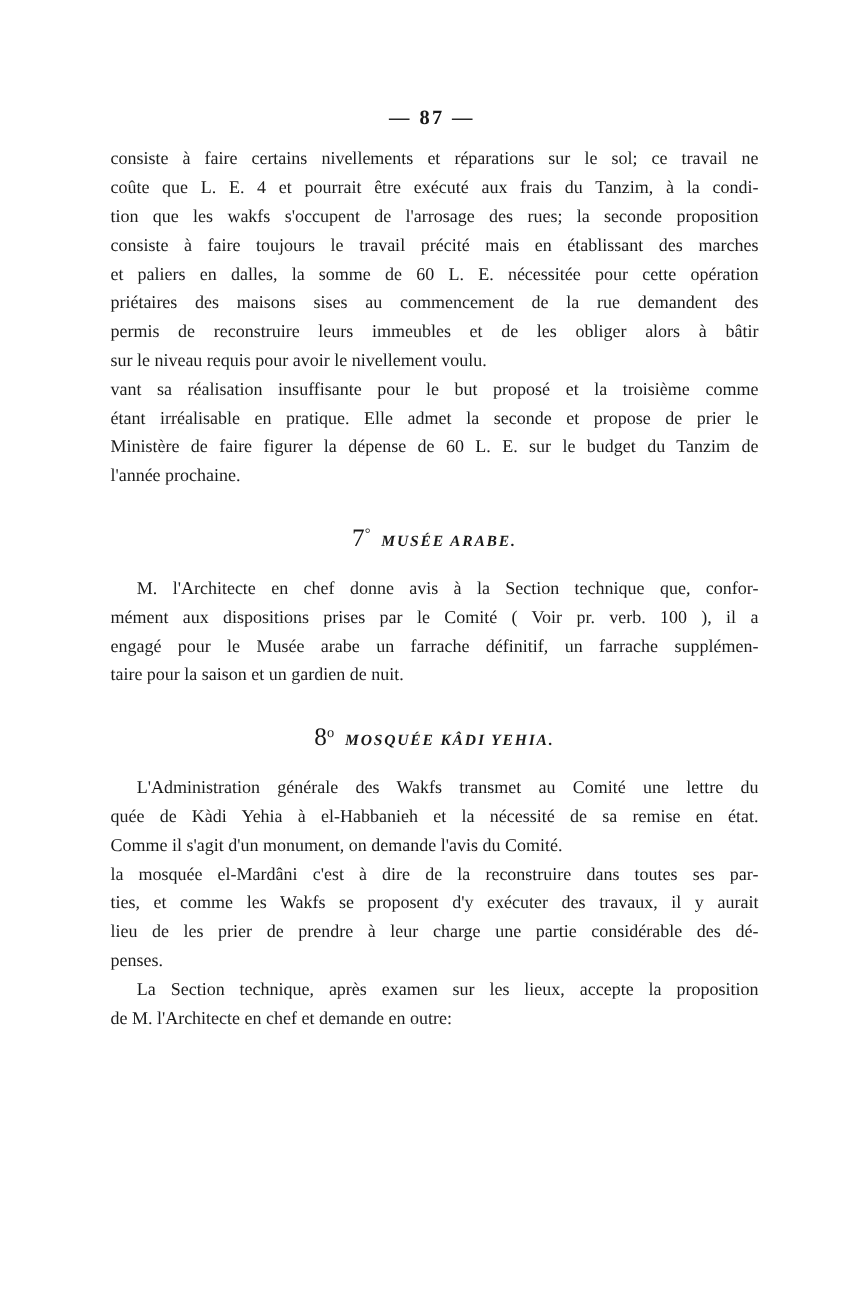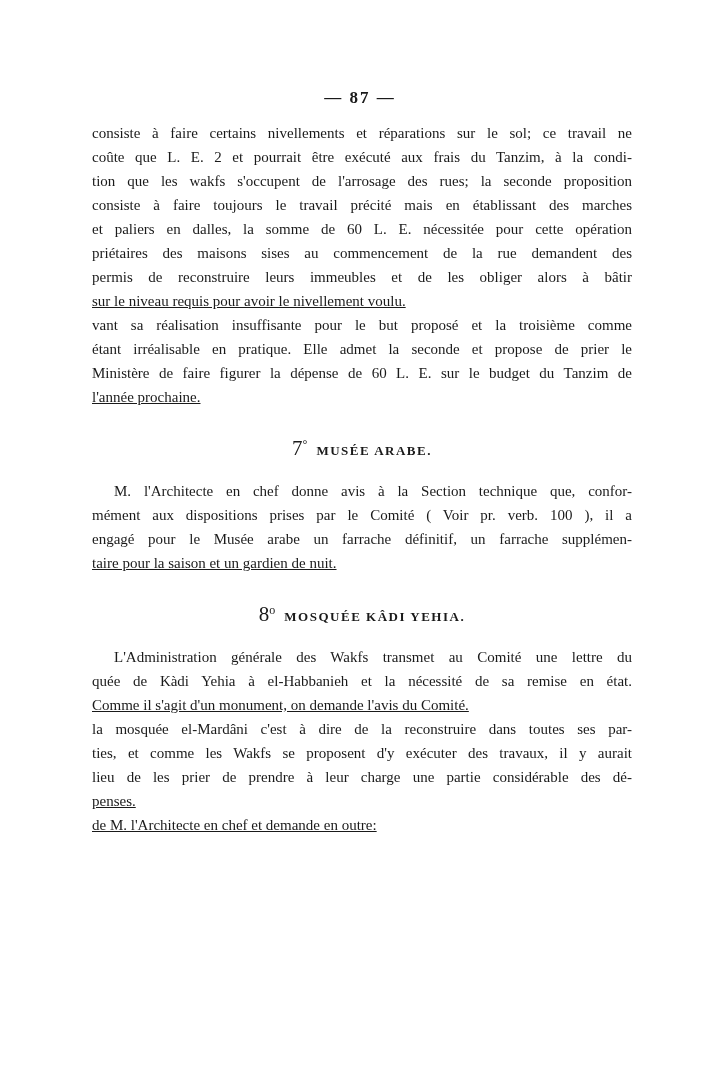--- a/index.html
+++ b/index.html
@@ -34,21 +34,20 @@
     font-size: 15px;
     line-height: 24px;
   }
   .para { margin: 0; }
   .line {
     text-align: justify;
     text-align-last: justify;
   }
   .line.last {
     text-align-last: left;
-    text-decoration: underline;
   }
   .line.indent {
     text-indent: 22px;
   }
   .heading {
     text-align: center;
     margin: 22px 0 15px 0;
     line-height: 26px;
   }
   .heading .num {
@@ -57,34 +56,35 @@
   }
   .heading .ord {
     font-size: 12px;
     vertical-align: 7px;
   }
   .heading .title {
     font-size: 13px;
     font-weight: bold;
     letter-spacing: 1.5px;
     margin-left: 9px;
+    font-style: italic;
   }
 </style>
 </head>
 <body>
 
 <div class="page">
 
   <div class="page-number">— 87 —</div>
 
   <div class="text-block">
 
     <div class="para">
       <div class="line">consiste à faire certains nivellements et réparations sur le sol; ce travail ne</div>
-      <div class="line">coûte que L. E. 2 et pourrait être exécuté aux frais du Tanzim, à la condi-</div>
+      <div class="line">coûte que L. E. 4 et pourrait être exécuté aux frais du Tanzim, à la condi-</div>
       <div class="line">tion que les wakfs s'occupent de l'arrosage des rues; la seconde proposition</div>
       <div class="line">consiste à faire toujours le travail précité mais en établissant des marches</div>
       <div class="line">et paliers en dalles, la somme de 60 L. E. nécessitée pour cette opération</div>
       <div class="line">priétaires des maisons sises au commencement de la rue demandent des</div>
       <div class="line">permis de reconstruire leurs immeubles et de les obliger alors à bâtir</div>
       <div class="line last">sur le niveau requis pour avoir le nivellement voulu.</div>
     </div>
 
     <div class="para">
       <div class="line">vant sa réalisation insuffisante pour le but proposé et la troisième comme</div>
@@ -115,17 +115,18 @@
     </div>
 
     <div class="para">
       <div class="line">la mosquée el-Mardâni c'est à dire de la reconstruire dans toutes ses par-</div>
       <div class="line">ties, et comme les Wakfs se proposent d'y exécuter des travaux, il y aurait</div>
       <div class="line">lieu de les prier de prendre à leur charge une partie considérable des dé-</div>
       <div class="line last">penses.</div>
     </div>
 
     <div class="para">
+      <div class="line indent">La Section technique, après examen sur les lieux, accepte la proposition</div>
       <div class="line last">de M. l'Architecte en chef et demande en outre:</div>
     </div>
 
   </div>
 </div>
 
 </body></html>

